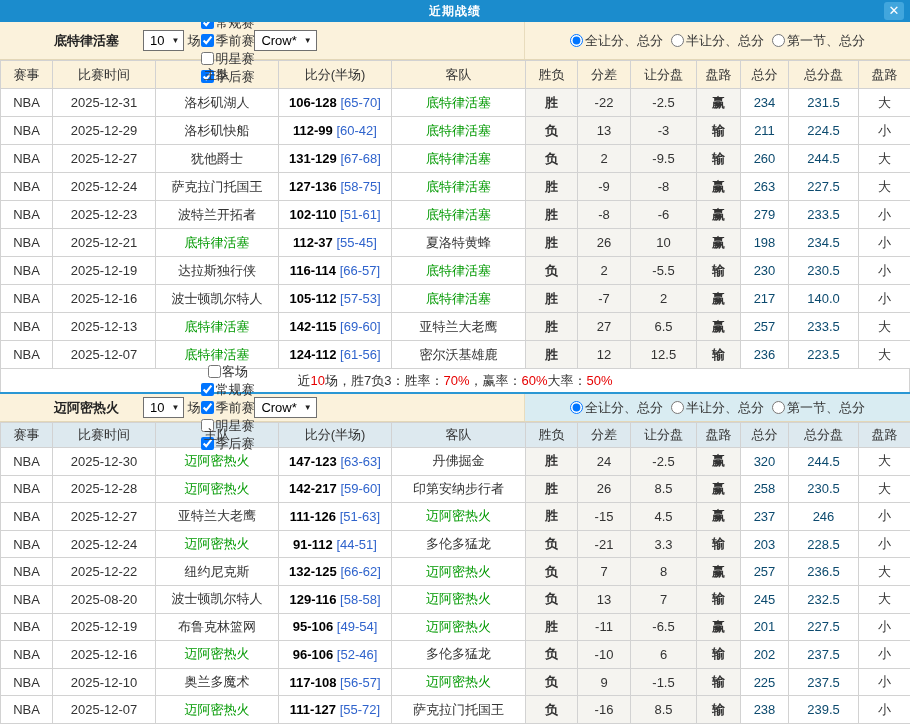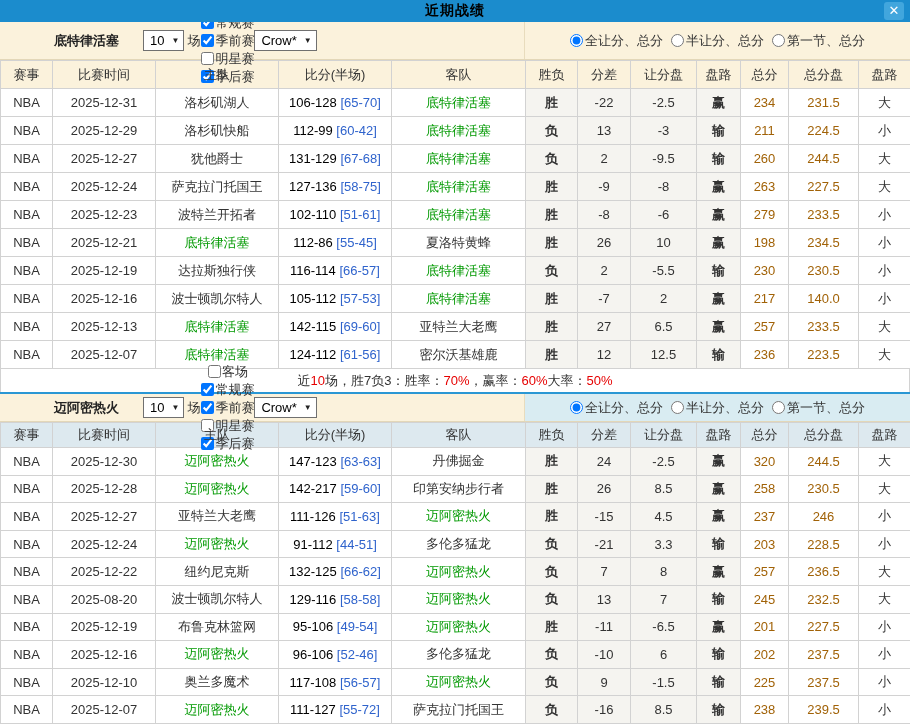--- a/index.html
+++ b/index.html
@@ -6,21 +6,21 @@
   body{
     width:910px;height:725px;overflow:hidden;background:#fff;
     font-family:"Liberation Sans","DejaVu Sans",sans-serif;
     -webkit-font-smoothing:antialiased;
   }
   
   .titlebar{
     height:22px;background:#1b8ccd;position:relative;
     display:flex;align-items:center;justify-content:center;
   }
-  .titlebar .title{color:#000000;font-weight:bold;font-size:14px;letter-spacing:1px;text-align:right;}
+  .titlebar .title{color:#ffffff;font-weight:bold;font-size:12px;letter-spacing:1px;text-align:right;}
   .close-btn{
     position:absolute;right:6px;top:2px;width:20px;height:18px;
     background:#41a6dd;border-radius:3px;color:#fff;font-weight:bold;
     font-size:13px;line-height:18px;text-align:center;cursor:pointer;
   }
   
   .fbar{display:flex;background:#fbf2dc;box-sizing:border-box;border-bottom:1px solid #e3d7b8;}
   .s1 .fbar{height:38px;}
   .s2 .fbar{height:30px;border-top:2px solid #2a97d4;}
   .fbar-left{
@@ -48,26 +48,26 @@
     border:1px solid #d2d2d2;text-align:center;font-size:13px;color:#333;
     overflow:hidden;white-space:nowrap;padding:0;
   }
   .s1 .grid th{height:27px;background:#fbf2dc;font-weight:normal;}
   .s2 .grid th{height:24px;background:#dde9ef;font-weight:normal;}
   .s1 .grid td{height:27px;}
   .s2 .grid td{height:26.6px;}
   .grid tbody td:nth-child(6),.grid tbody td:nth-child(7),
   .grid tbody td:nth-child(8),.grid tbody td:nth-child(9){background:#f5f4f0;}
   td.focus{color:#090;}
-  .sc{color:#000;font-weight:normal;}
+  .sc{color:#000;font-weight:bold;}
   .half{color:#2f63cc;}
   .cr{color:#e60000;}
   .cg{color:#008000;}
   .bold{font-weight:bold;}
-  td.blue{color:#a16207;}
+  td.blue{color:#0c4a6e;}
   
   .summary{
     height:23px;display:flex;align-items:center;justify-content:center;
     background:#fff;font-size:13px;color:#333;
     border-left:1px solid #d2d2d2;border-right:1px solid #d2d2d2;
   }
   .summary .r{color:#e60000;}
 </style>
 </head>
 <body>
@@ -228,21 +228,21 @@
             <td>-6</td>
             <td class="cr bold">赢</td>
             <td class="blue">279</td>
             <td class="blue">233.5</td>
             <td class="cg">小</td>
           </tr>
           <tr>
             <td>NBA</td>
             <td>2025-12-21</td>
             <td class="focus">底特律活塞</td>
-            <td><b class="sc">112-86</b> <span class="half">[55-45]</span></td>
+            <td><b class="sc">112-37</b> <span class="half">[55-45]</span></td>
             <td>夏洛特黄蜂</td>
             <td class="cr bold">胜</td>
             <td>26</td>
             <td>10</td>
             <td class="cr bold">赢</td>
             <td class="blue">198</td>
             <td class="blue">234.5</td>
             <td class="cg">小</td>
           </tr>
           <tr>

